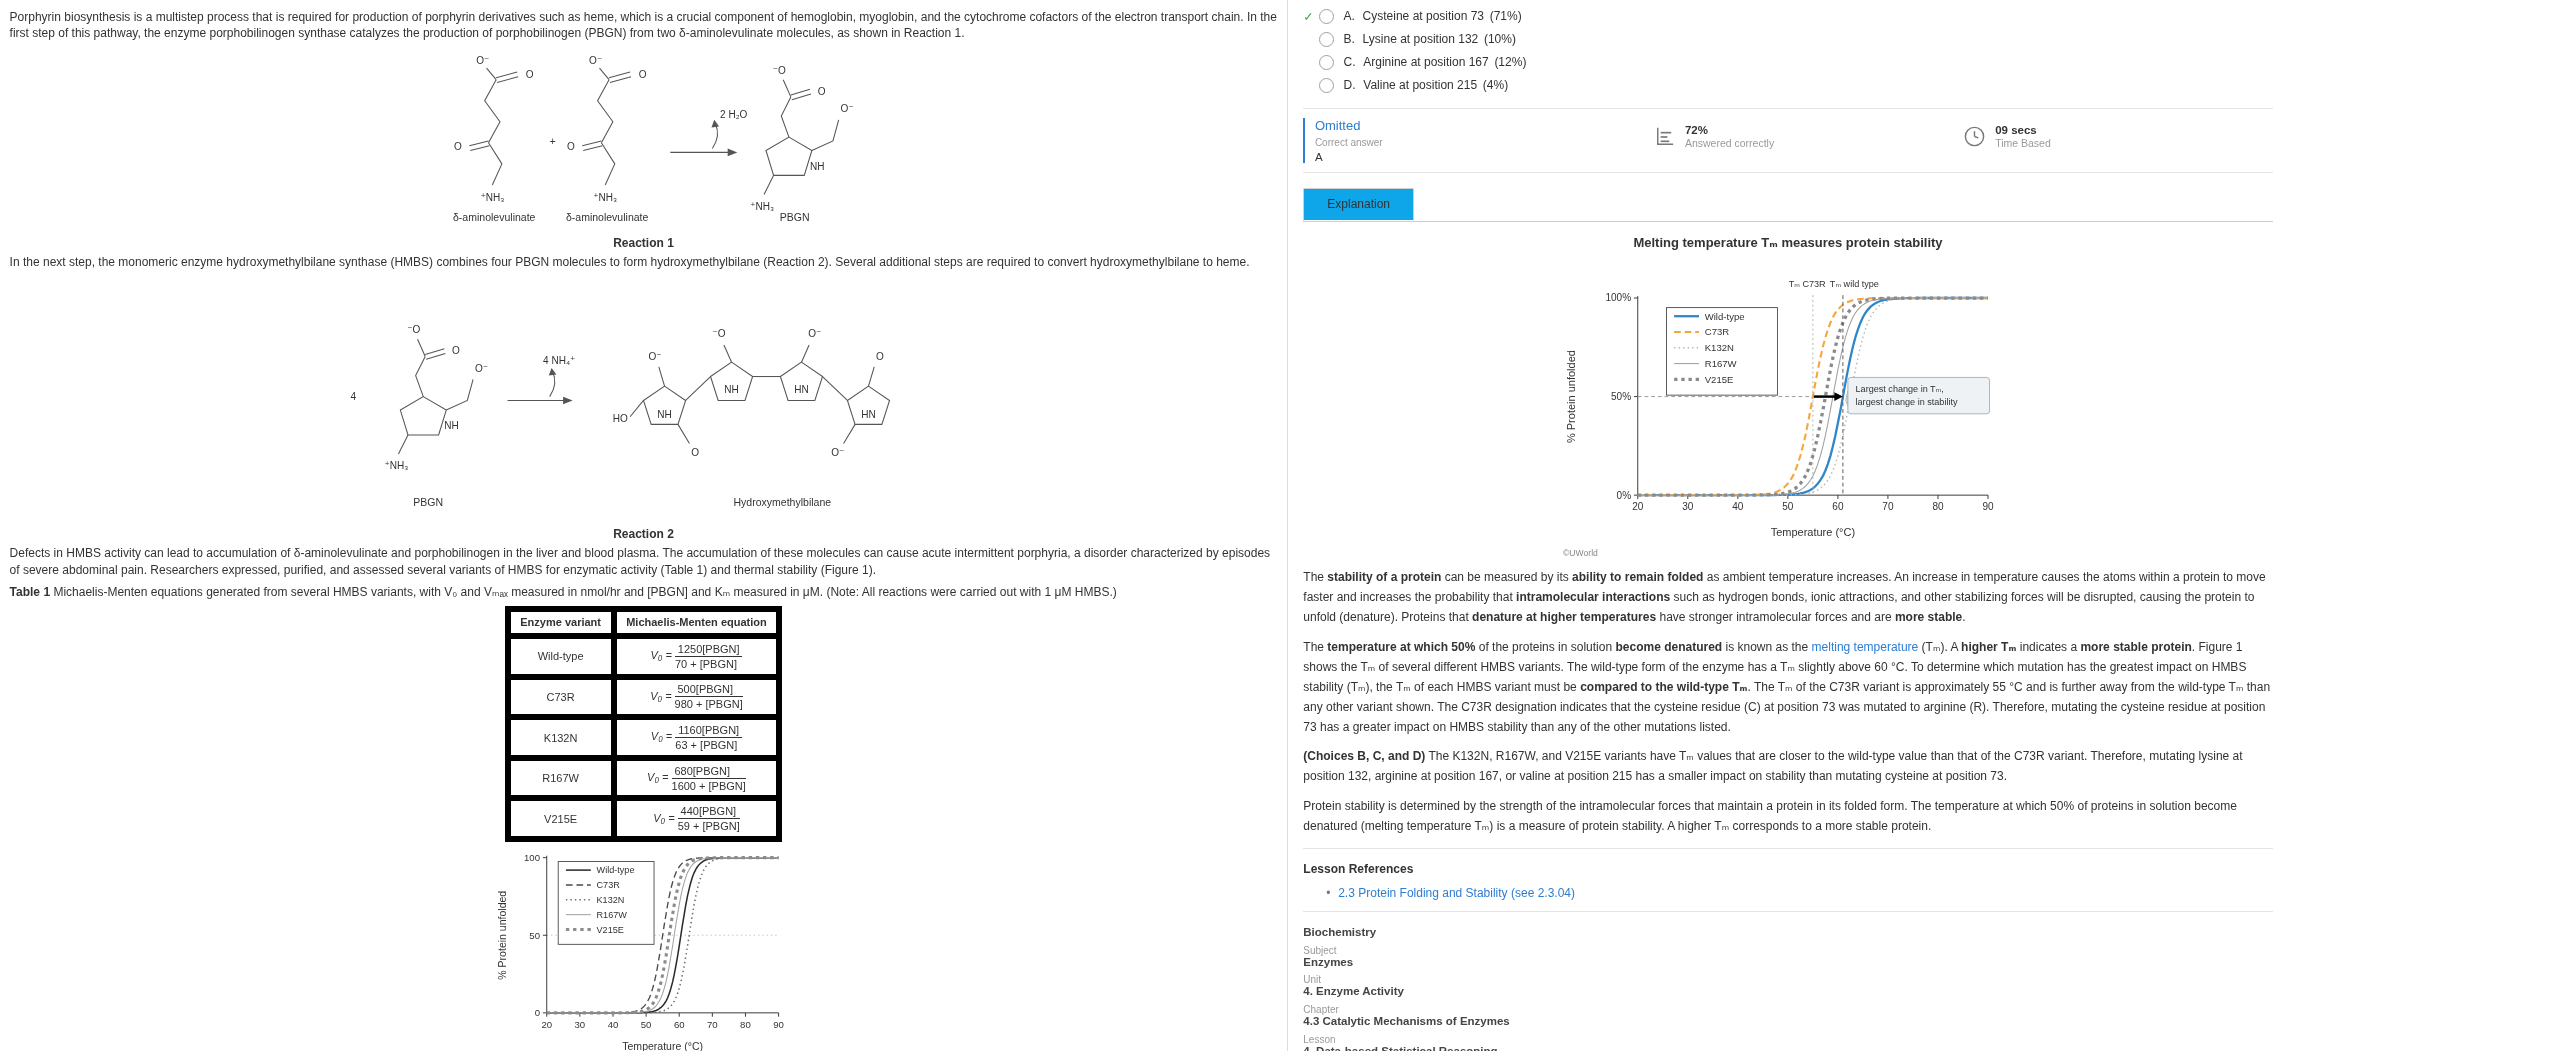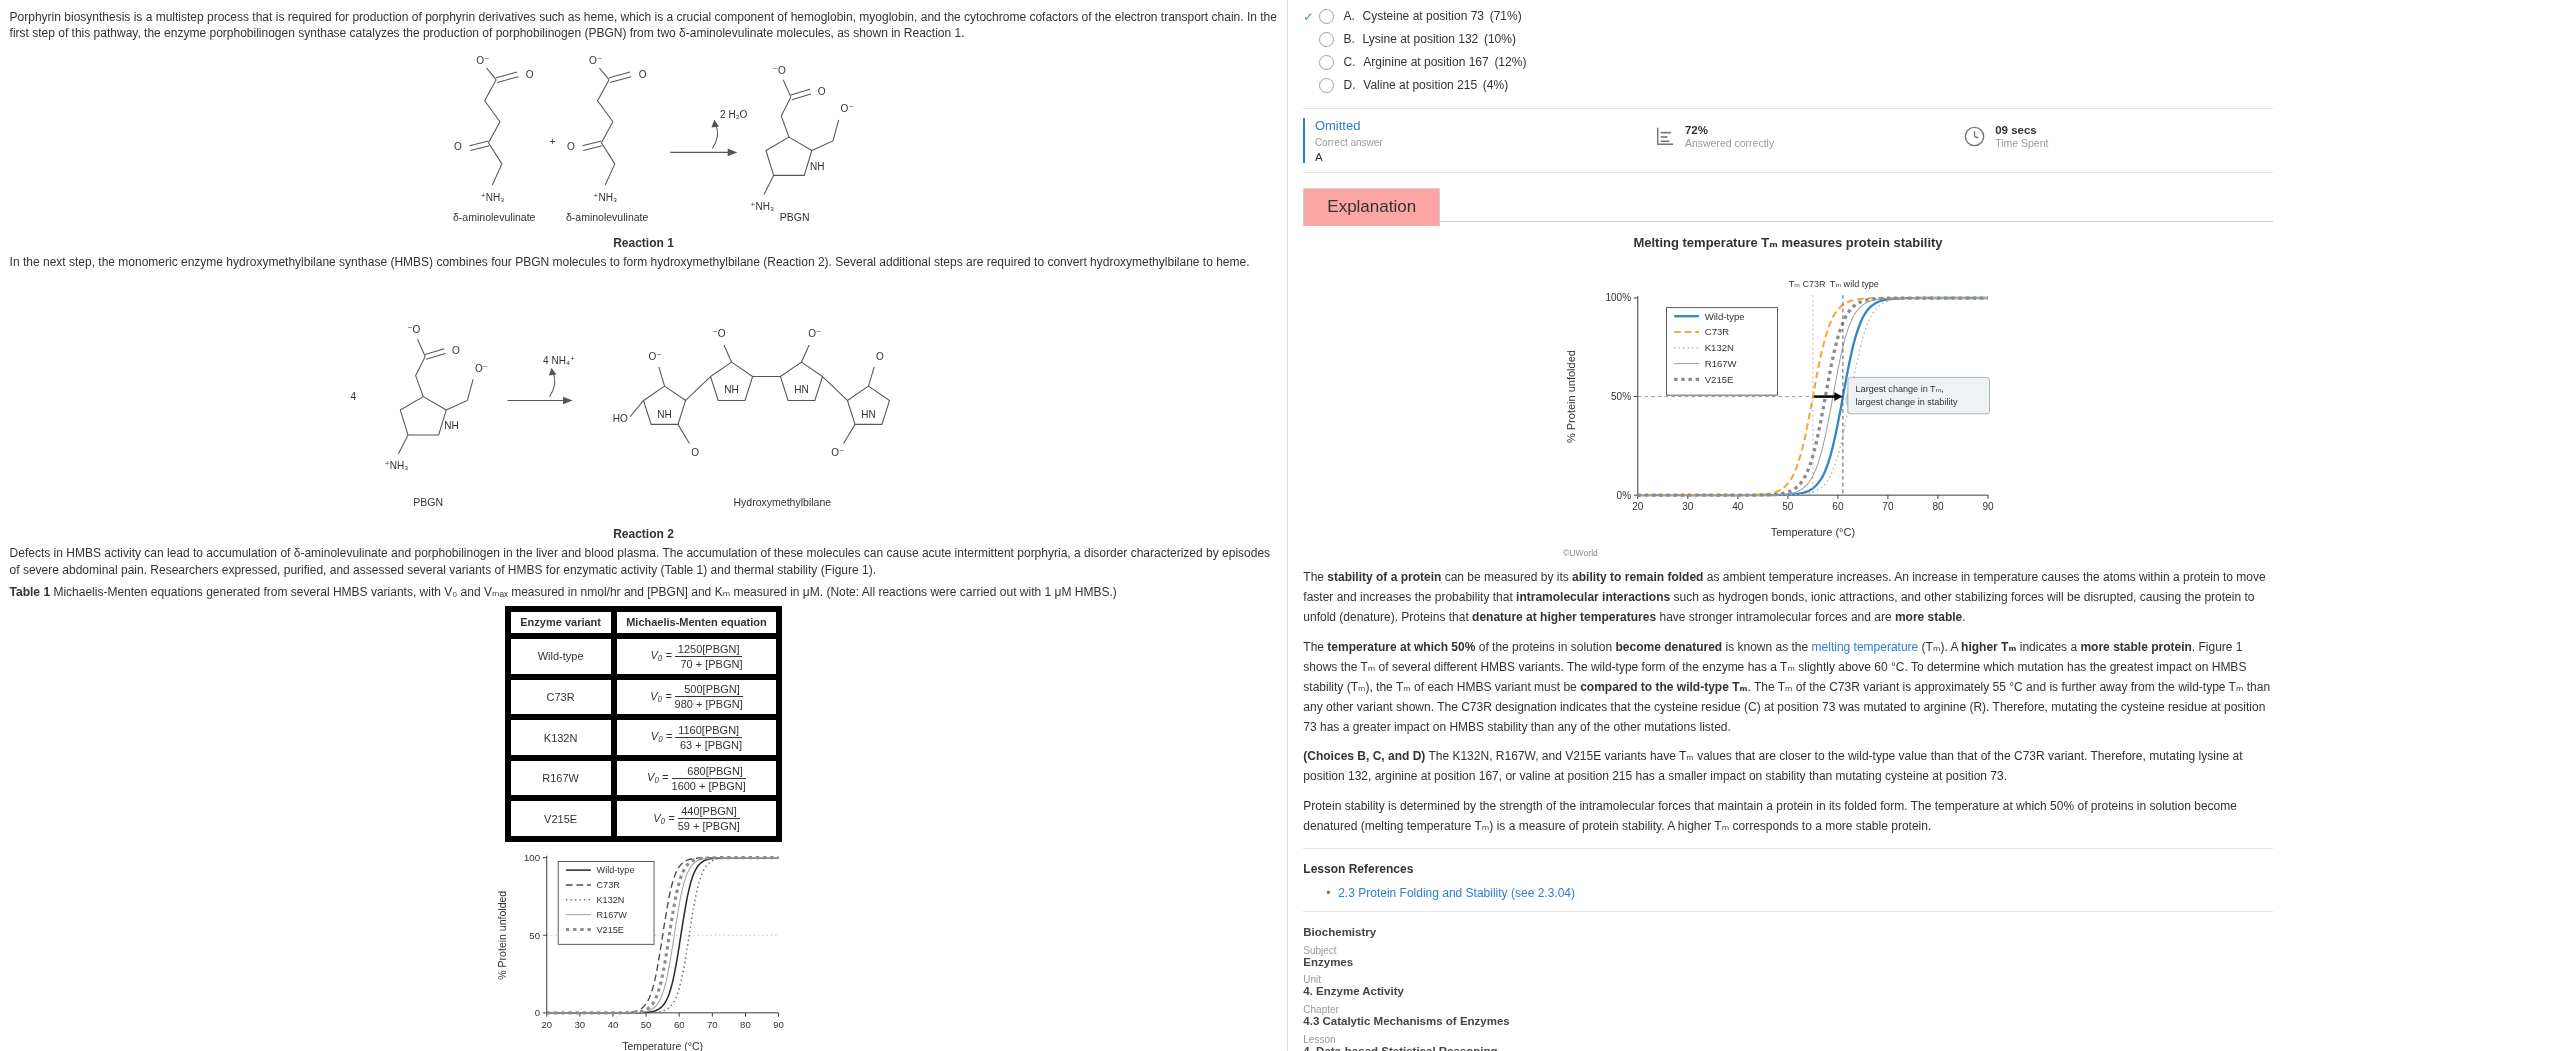--- a/index.html
+++ b/index.html
@@ -17,41 +17,41 @@
   .b{font-weight:bold;}
   .i{}
   .txt-link{color:#2d7dd2;}
   
   .mm-table{border-collapse:collapse;margin:3.8px auto 5.7px auto;}
   .mm-table th,.mm-table td{border:6px solid #000000;padding:3.8px 11.5px;text-align:center;font-size:11px;}
   .mm-table th{font-weight:bold;padding:4.8px 9.6px;}
   .mm-table td.eq-cell{padding:3.8px 13.4px;}
   .eq{white-space:nowrap;}
   .eq .v0{font-style:italic;}
-  .frac{display:inline-block;vertical-align:middle;text-align:right;margin-left:3px;}
+  .frac{display:inline-block;vertical-align:middle;text-align:left;margin-left:3px;}
   .frac .num{display:block;border-bottom:1px solid #333;padding:0 2.9px 1px 2.9px;}
   .frac .den{display:block;padding-top:1px;}
   
   .question{font-size:12.4px;margin:3.8px 0 11.5px 0;line-height:17px;}
   .choice{display:flex;align-items:center;height:23px;font-size:12px;}
   .check{width:15.3px;color:#3fa548;font-weight:bold;font-size:12.4px;}
   .radio{width:13.4px;height:13.4px;border:1.4px solid #a0a0a0;border-radius:50%;background:#fff;margin-right:9.6px;flex:none;}
   .c-letter{margin-right:7.7px;}
   .c-pct{margin-left:5.7px;}
   .result-bar{display:flex;align-items:flex-start;border-top:1px solid #e4e4e4;border-bottom:1px solid #e4e4e4;padding:8.6px 0 9.6px 0;margin-top:11.5px;}
   .result-left{width:448px;border-left:2.9px solid #2d7dd2;padding-left:9.6px;}
   .r-status{color:#2d7dd2;font-size:13px;}
   .r-ca-label{color:#9a9a9a;font-size:10px;margin-top:3.8px;}
   .r-ca-val{font-size:11.5px;margin-top:2.9px;}
   .stat{display:flex;align-items:center;width:412px;margin-top:5.7px;}
   .stat svg{margin-right:7.7px;flex:none;}
   .stat-v{font-size:11.5px;font-weight:bold;color:#333;}
   .stat-l{font-size:10.5px;color:#9a9a9a;margin-top:1.9px;}
   .tab-row{border-bottom:1px solid #cfcfcf;margin-top:13.4px;height:34px;}
-  .tab{display:inline-block;border:1px solid #cfcfcf;border-bottom:1px solid #fff;background:#fca5a5;padding:8.6px 23px;font-size:17px;position:relative;top:1px;border-radius:1.9px 1.9px 0 0;}
+  .tab{display:inline-block;border:1px solid #cfcfcf;border-bottom:1px solid #fff;background:#0ea5e9;padding:8.6px 23px;font-size:12px;position:relative;top:1px;border-radius:1.9px 1.9px 0 0;}
   .chart-wrap{width:450px;margin:13.4px auto 0 auto;}
   .chart-title{font-size:13px;font-weight:bold;text-align:center;margin-bottom:3.8px;}
   .copyright-mark{font-size:8.6px;color:#888;margin-top:1.9px;}
   .expl-p{font-size:12px;line-height:20px;margin:9.6px 0;}
   .edu-h{font-weight:bold;font-size:12px;margin:11.5px 0 1.9px 0;}
   .hr{border-top:1px solid #e4e4e4;margin:11.5px 0 0 0;}
   .refs-h{font-weight:bold;font-size:12px;margin:13.4px 0 9.6px 0;}
   .ref-line{padding-left:23px;font-size:12px;}
   .ref-bullet{color:#777;margin-right:7.7px;}
   .footer-row{display:flex;margin-top:14px;flex-direction:column;}
@@ -302,21 +302,21 @@
         </div>
       </div>
       <div class="stat">
         <svg width="25" height="25" viewBox="0 0 26 26">
           <circle cx="13" cy="13" r="9.5" stroke="#777" fill="none" stroke-width="1.5"></circle>
           <line x1="13" y1="13" x2="13" y2="7.5" stroke="#777" stroke-width="1.5"></line>
           <line x1="13" y1="13" x2="17" y2="14.5" stroke="#777" stroke-width="1.5"></line>
         </svg>
         <div>
           <div class="stat-v">09 secs</div>
-          <div class="stat-l">Time Spent</div>
+          <div class="stat-l">Time Based</div>
         </div>
       </div>
     </div>
 
     <div class="tab-row">
       <span class="tab">Explanation</span>
     </div>
 
     <div class="chart-wrap">
       <div class="chart-title">Melting temperature Tₘ measures protein stability</div>

